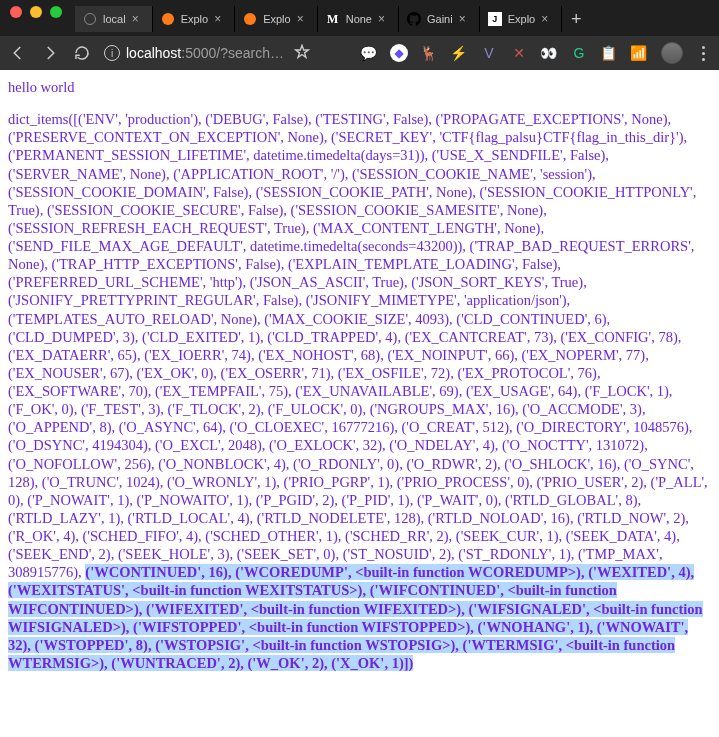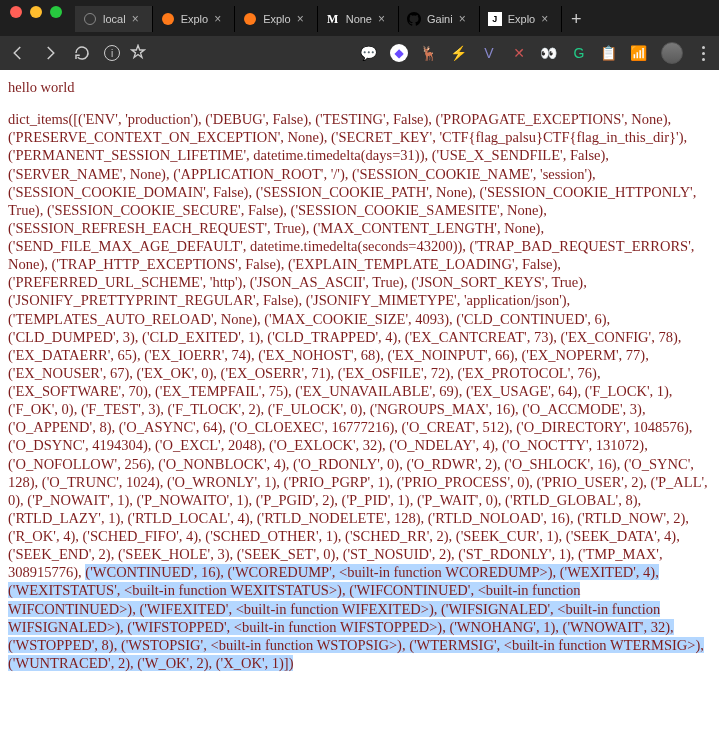--- a/index.html
+++ b/index.html
@@ -24,24 +24,24 @@
     .url-box { display: flex; align-items: center; gap: 6px; font-size: 14px; color: #ddd; flex: 0 0 auto; }
     .url-info-icon { width: 16px; height: 16px; border: 1.5px solid #ccc; border-radius: 50%; display: flex; align-items: center; justify-content: center; font-size: 10px; color: #ccc; }
     .url-host { color: #fff; }
     .url-path { color: #9e9e9e; }
     .star { margin-left: 4px; }
     .ext-icons { display: flex; align-items: center; gap: 10px; margin-left: auto; }
     .ext-icon { width: 20px; height: 20px; font-size: 14px; display: flex; align-items: center; justify-content: center; cursor: pointer; }
     .avatar { width: 22px; height: 22px; border-radius: 50%; background: linear-gradient(#7a7a7a,#5a5a5a); border: 1px solid #555; }
     .kebab { width: 16px; display: flex; flex-direction: column; align-items: center; gap: 3px; cursor: pointer; }
     .kebab span { width: 3px; height: 3px; background: #ccc; border-radius: 50%; }
-    .page { background: #fff; padding: 8px; font-family: "Times New Roman", serif; font-size: 14.5px; line-height: 1.25; color: #7f1d1d; height: calc(737px - 70px); overflow: hidden; }
+    .page { background: #fff; padding: 8px; font-family: "Times New Roman", serif; font-size: 14.5px; line-height: 1.25; color: #6d28d9; height: calc(737px - 70px); overflow: hidden; }
     .page p { margin-bottom: 14px; }
     .dict-block { word-wrap: break-word; overflow-wrap: break-word; }
-    .highlighted { background: #b4d7ff; }
+    .highlighted { background: #b4d7ff; font-weight: bold; }
     
     .fvc-circle { width: 12px; height: 12px; border-radius: 50%; }
     .fvc-ring { border: 1.5px solid #888; }
     .fvc-orange { background: #ff7a1a; }
     .fvc-m { font-family: serif; font-weight: bold; color: #fff; font-size: 12px; }
     .fvc-jinja { background: #fff; color: #000; width: 14px; height: 14px; font-size: 9px; font-weight: bold; display: flex; align-items: center; justify-content: center; }
   </style>
 </head>
 <body>
 
@@ -111,20 +111,23 @@
           <path d="M9 4 L17 12 L9 20"></path>
         </svg>
     </div>
     <div class="nav-btn">
       <svg viewBox="0 0 24 24">
           <path d="M4 12a8 8 0 1 1 2.3 5.6 M4 20v-5h5"></path>
         </svg>
     </div>
     <div class="url-box">
       <span class="url-info-icon">i</span>
+      <span>
+        <span class="url-host">localhost</span><span class="url-path">:5000</span><span class="url-path">/?search…</span>
+      </span>
       <span class="star">
         <svg width="16" height="16" viewBox="0 0 24 24" fill="none" stroke="#ccc" stroke-width="2">
             <path d="M12 2l2.5 7h7l-5.7 4.3 2.2 7-6-4.5-6 4.5 2.2-7L2.5 9h7z"></path>
           </svg>
       </span>
     </div>
     <div class="ext-icons" id="ext-icons">
         <div class="ext-icon" style="color: rgb(204, 204, 204);">💬</div>
         <div class="ext-icon" style="color: rgb(138, 107, 255);">
           <div style="width:18px;height:18px;border-radius:50%;background:#fff;display:flex;align-items:center;justify-content:center;color:#6a4bff;font-size:12px">◆</div>

